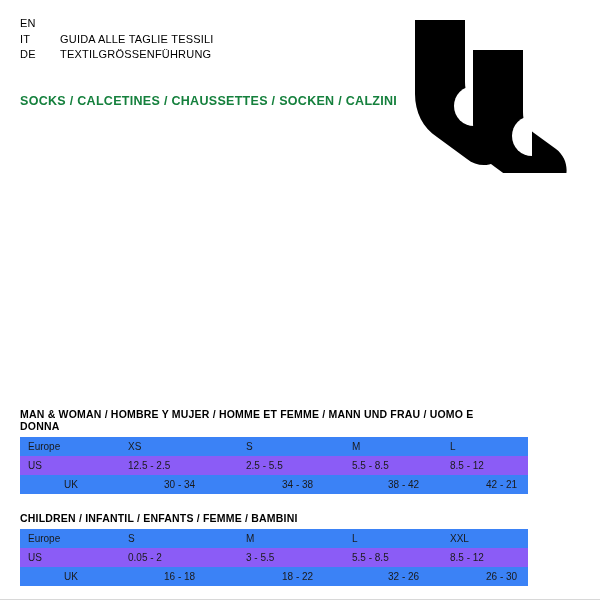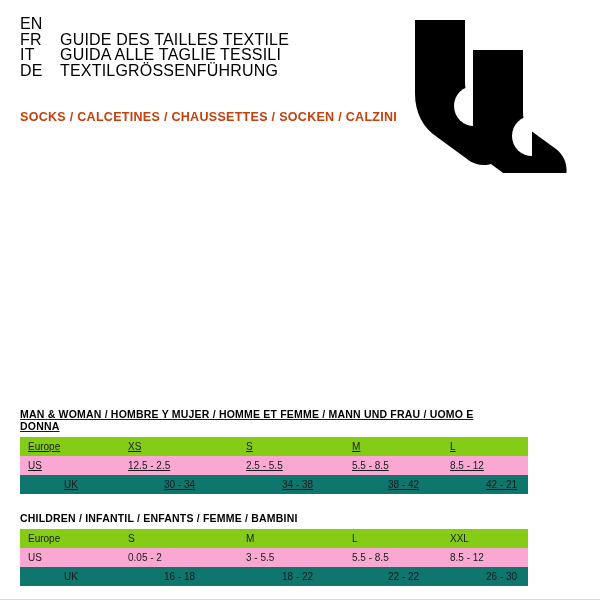--- a/index.html
+++ b/index.html
@@ -25,59 +25,59 @@
   
   .lang-block {
     position: absolute;
     left: 20px;
     top: 16px;
     width: 370px;
   }
   .lang-row {
     display: flex;
     align-items: flex-end;
-    font-size: 16px;
+    font-size: 11px;
     line-height: 15.5px;
     letter-spacing: 0.2px;
   }
   .lang-code {
     width: 40px;
     flex: 0 0 40px;
     color: #000;
   }
   .lang-text {
     color: #000;
   }
 
   .product-title {
     position: absolute;
     left: 20px;
-    top: 110px;
+    top: 94px;
     font-size: 12.5px;
     font-weight: bold;
     letter-spacing: 0.3px;
-    color: #c2410c;
+    color: #15803d;
   }
 
   
   .illustration {
     position: absolute;
     left: 405px;
     top: 18px;
     width: 175px;
     height: 155px;
   }
 
   
   .table-block {
     position: absolute;
     left: 20px;
     width: 468px;
   }
-  .table-block.adult { top: 408px; text-decoration: underline; }
+  .table-block.adult { top: 408px; }
   .table-block.children { top: 512px; }
 
   .table-caption {
     font-size: 10.5px;
     font-weight: bold;
     letter-spacing: 0.2px;
     color: #000;
     margin-bottom: 5px;
   }
   table.size-table {
@@ -86,28 +86,28 @@
     table-layout: fixed;
   }
   table.size-table td {
     font-size: 10px;
     padding: 3px 0 3px 8px;
     color: #1a1a1a;
     height: 13px;
     vertical-align: middle;
   }
   table.size-table tr.head td {
-    background: #84cc16;
+    background: #3b82f6;
   }
   table.size-table tr.alt td {
-    background: #0f766e;
+    background: #3b82f6;
     padding-left: 44px;
   }
   table.size-table tr.plain td {
-    background: #f9a8d4;
+    background: #8b5cf6;
   }
   table.size-table td.col0 { width: 92px; }
   table.size-table td.col1 { width: 110px; }
   table.size-table td.col2 { width: 98px; }
   table.size-table td.col3 { width: 90px; }
   table.size-table td.col4 { width: 78px; }
 
   
   .bottom-rule {
     position: absolute;
@@ -119,24 +119,20 @@
   }
 </style>
 </head>
 <body>
 
 <div class="page">
 
   <div class="lang-block">
     <div class="lang-row">
       <span class="lang-code">EN</span>
-    </div>
-    <div class="lang-row">
-      <span class="lang-code">FR</span>
-      <span class="lang-text">GUIDE DES TAILLES TEXTILE</span>
     </div>
     <div class="lang-row">
       <span class="lang-code">IT</span>
       <span class="lang-text">GUIDA ALLE TAGLIE TESSILI</span>
     </div>
     <div class="lang-row">
       <span class="lang-code">DE</span>
       <span class="lang-text">TEXTILGRÖSSENFÜHRUNG</span>
     </div>
   </div>
@@ -203,21 +199,21 @@
           <td class="col0">US</td>
           <td class="col1">0.05 - 2</td>
           <td class="col2">3 - 5.5</td>
           <td class="col3">5.5 - 8.5</td>
           <td class="col4">8.5 - 12</td>
         </tr>
         <tr class="alt">
           <td class="col0">UK</td>
           <td class="col1">16 - 18</td>
           <td class="col2">18 - 22</td>
-          <td class="col3">22 - 22</td>
+          <td class="col3">32 - 26</td>
           <td class="col4">26 - 30</td>
         </tr>
       </tbody>
     </table>
   </div>
 
   <div class="bottom-rule"></div>
 </div>
 
 </body></html>

